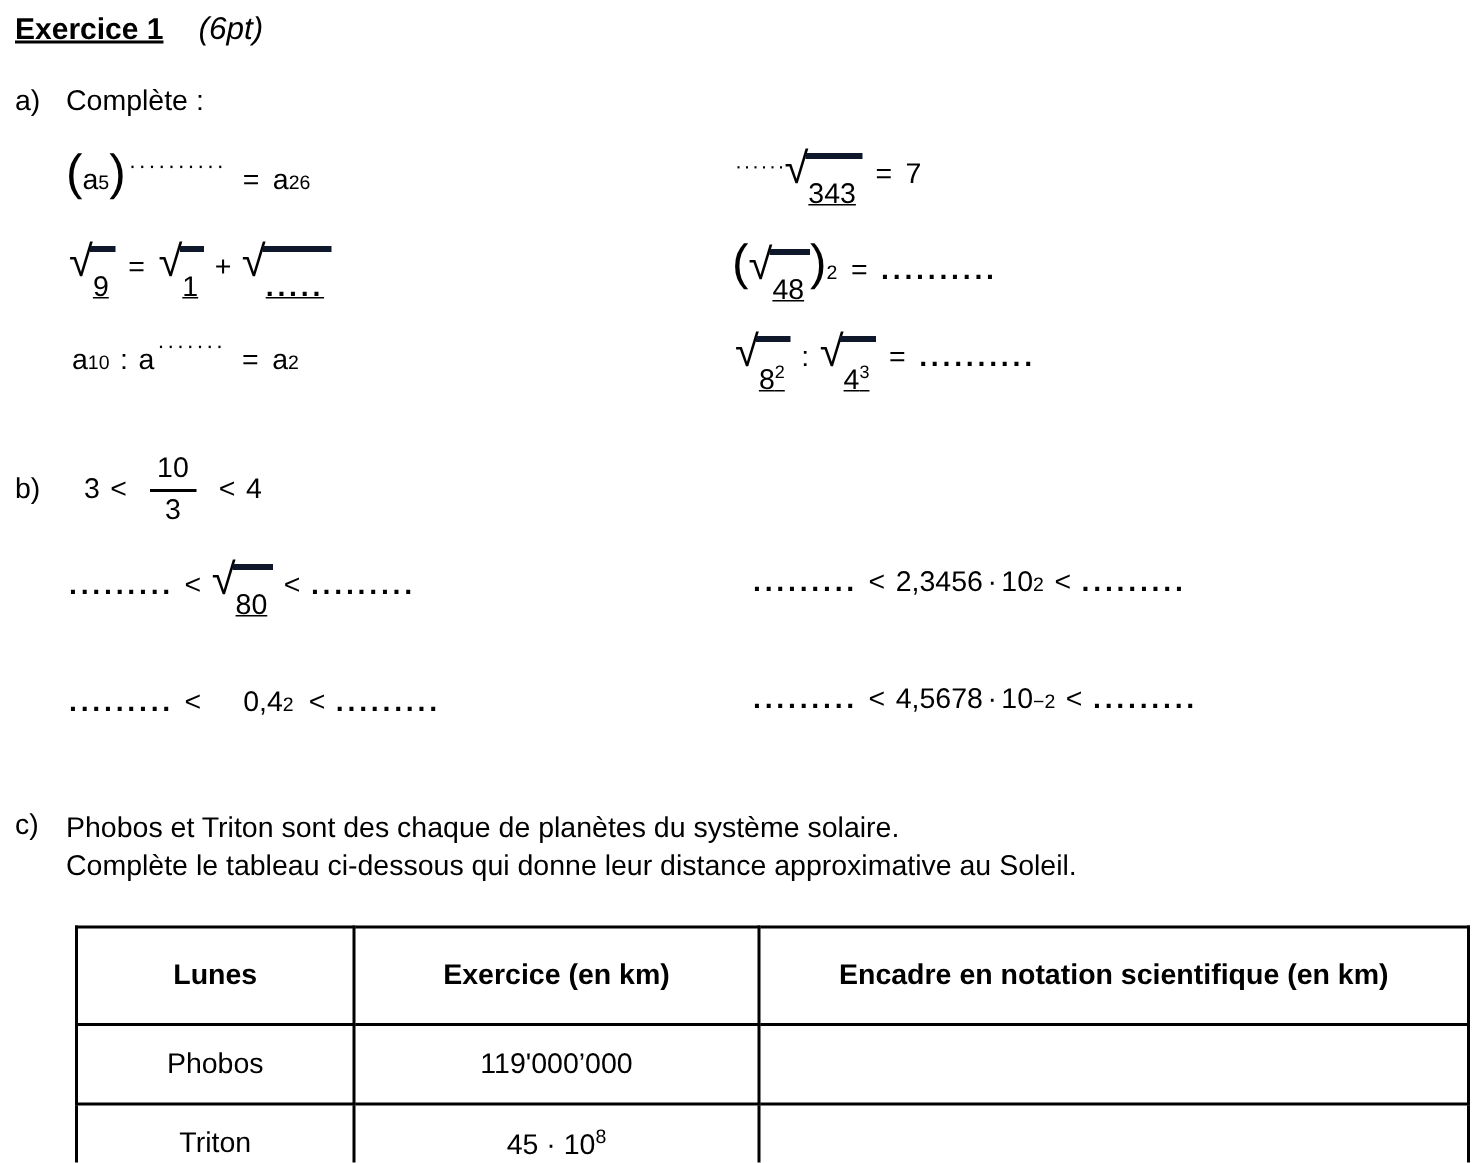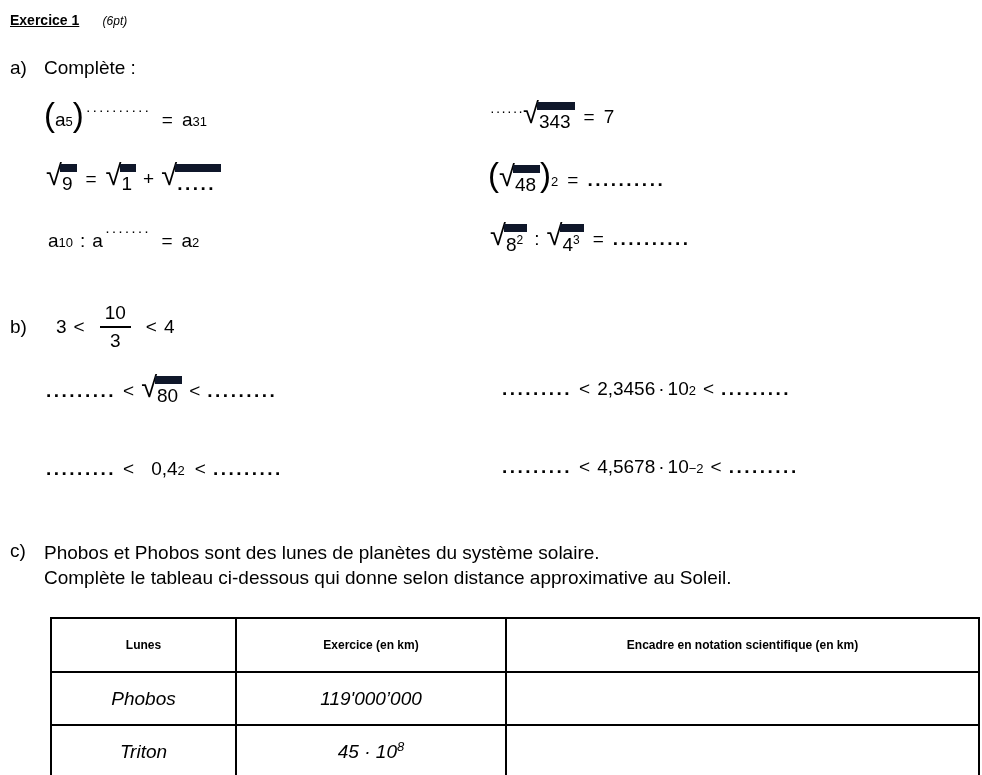--- a/index.html
+++ b/index.html
@@ -8,53 +8,53 @@
     width: 982px; height: 775px;
     background: #ffffff; color: #000000;
     font-family: "Liberation Sans", sans-serif;
     font-size: 19px;
     position: relative;
     overflow: hidden;
   }
   .abs { position: absolute; }
 
   
-  .title-label { font-weight: bold; font-size: 14px; text-decoration: underline; }
-  .title-points { font-style: italic; font-size: 12px; margin-left: 18px; }
+  .title-label { font-weight: bold; font-size: 20px; text-decoration: underline; }
+  .title-points { font-style: italic; font-size: 21px; margin-left: 18px; }
 
   
   .part { display: flex; }
   .part-label { width: 34px; flex: 0 0 34px; }
 
   
   .mrow { white-space: nowrap; display: inline-flex; align-items: baseline; }
   sup { font-size: 13px; }
   .bigp { font-size: 33px; line-height: 1; vertical-align: -7px; font-weight: 400; }
   .supdots { position: relative; top: -11px; font-size: 15px; letter-spacing: 1.5px; margin: 0 2px; }
   .rootidx { position: relative; top: -7px; font-size: 14px; letter-spacing: 1px; margin-right: -1px; }
   .sqrt { display: inline-flex; align-items: flex-start; vertical-align: -4px; }
   .sqrt-sym { font-size: 29px; line-height: 0.82; }
-  .sqrt-arg { border-top: 8px solid #0f172a; padding: 2px 4px 0 2px; margin-left: -2px; line-height: 1.1; }
+  .sqrt-arg { border-top: 4px solid #0f172a; padding: 14px 4px 0 2px; margin-left: -2px; line-height: 1.1; text-decoration: underline; }
   .op { margin: 0 7px; }
   .eq { margin: 0 9px; }
   .dots { letter-spacing: 2.5px; font-weight: 600; }
   .minw { min-width: 46px; }
   .frac { display: inline-flex; flex-direction: column; text-align: center; margin: 0 8px; vertical-align: middle; }
   .frac .num { border-bottom: 2px solid #000; padding: 0 5px 2px; }
   .frac .den { padding-top: 2px; }
   .bline { display: flex; align-items: center; }
 
   
   .c-lines { line-height: 25px; }
 
   
   table.moons { border-collapse: collapse; width: 928px; table-layout: fixed; }
   table.moons th, table.moons td { border: 2px solid #000; text-align: center; vertical-align: middle; padding: 0; }
-  table.moons th { font-weight: bold; height: 54px; font-size: 12px; }
-  table.moons td { height: 53px; font-size: 19px; font-style: italic; }
+  table.moons th { font-weight: bold; height: 65px; font-size: 19px; }
+  table.moons td { height: 53px; font-size: 19px; }
   .col1 { width: 185px; } .col2 { width: 270px; } .col3 { width: 473px; }
 </style>
 </head>
 <body>
 
 <div class="abs" style="top:8px; left:10px;">
   <span class="title-label">Exercice 1</span>
   <span class="title-points">(6pt)</span>
 </div>
 
@@ -64,21 +64,21 @@
 </div>
 
 <div class="abs mrow" style="top:98px; left:44px;">
   <span class="bigp">(</span>
   <span>a</span>
     <sup>5</sup>
   <span class="bigp">)</span>
   <span class="supdots">··········</span>
   <span class="eq">=</span>
   <span>a</span>
-    <sup>31</sup>
+    <sup>26</sup>
 </div>
 
 <div class="abs mrow" style="top:102px; left:490px;">
   <span class="rootidx">······</span>
   <span class="sqrt">
     <span class="sqrt-sym">√</span>
     <span class="sqrt-arg">343</span>
   </span>
   <span class="eq">=</span>
   <span>7</span>
@@ -168,42 +168,42 @@
   <span style="margin:0 3px;">·</span>
   <span>10</span>
     <sup>2</sup>
   <span class="op">&lt;</span>
   <span class="dots">.........</span>
 </div>
 
 <div class="abs mrow" style="top:458px; left:46px;">
   <span class="dots">.........</span>
   <span class="op">&lt;</span>
-  <span style="margin-left:10px;">0,4</span>
+  <span style="margin-left:21px;">0,4</span>
     <sup>2</sup>
   <span class="op" style="margin-left:10px;">&lt;</span>
   <span class="dots">.........</span>
 </div>
 
 <div class="abs mrow" style="top:456px; left:502px;">
   <span class="dots">.........</span>
   <span class="op">&lt;</span>
   <span>4,5678</span>
   <span style="margin:0 3px;">·</span>
   <span>10</span>
     <sup>−2</sup>
   <span class="op">&lt;</span>
   <span class="dots">.........</span>
 </div>
 
 <div class="abs part" style="top:540px; left:10px;">
   <span class="part-label">c)</span>
   <span class="c-lines">
-    <span>Phobos et Phobos sont des lunes de planètes du système solaire.</span><br>
-    <span>Complète le tableau ci-dessous qui donne selon distance approximative au Soleil.</span>
+    <span>Phobos et Triton sont des chaque de planètes du système solaire.</span><br>
+    <span>Complète le tableau ci-dessous qui donne leur distance approximative au Soleil.</span>
   </span>
 </div>
 
 <table class="moons abs" style="top:617px; left:50px;">
   <colgroup>
       <col class="col1">
       <col class="col2">
       <col class="col3">
     </colgroup>
   <thead>

